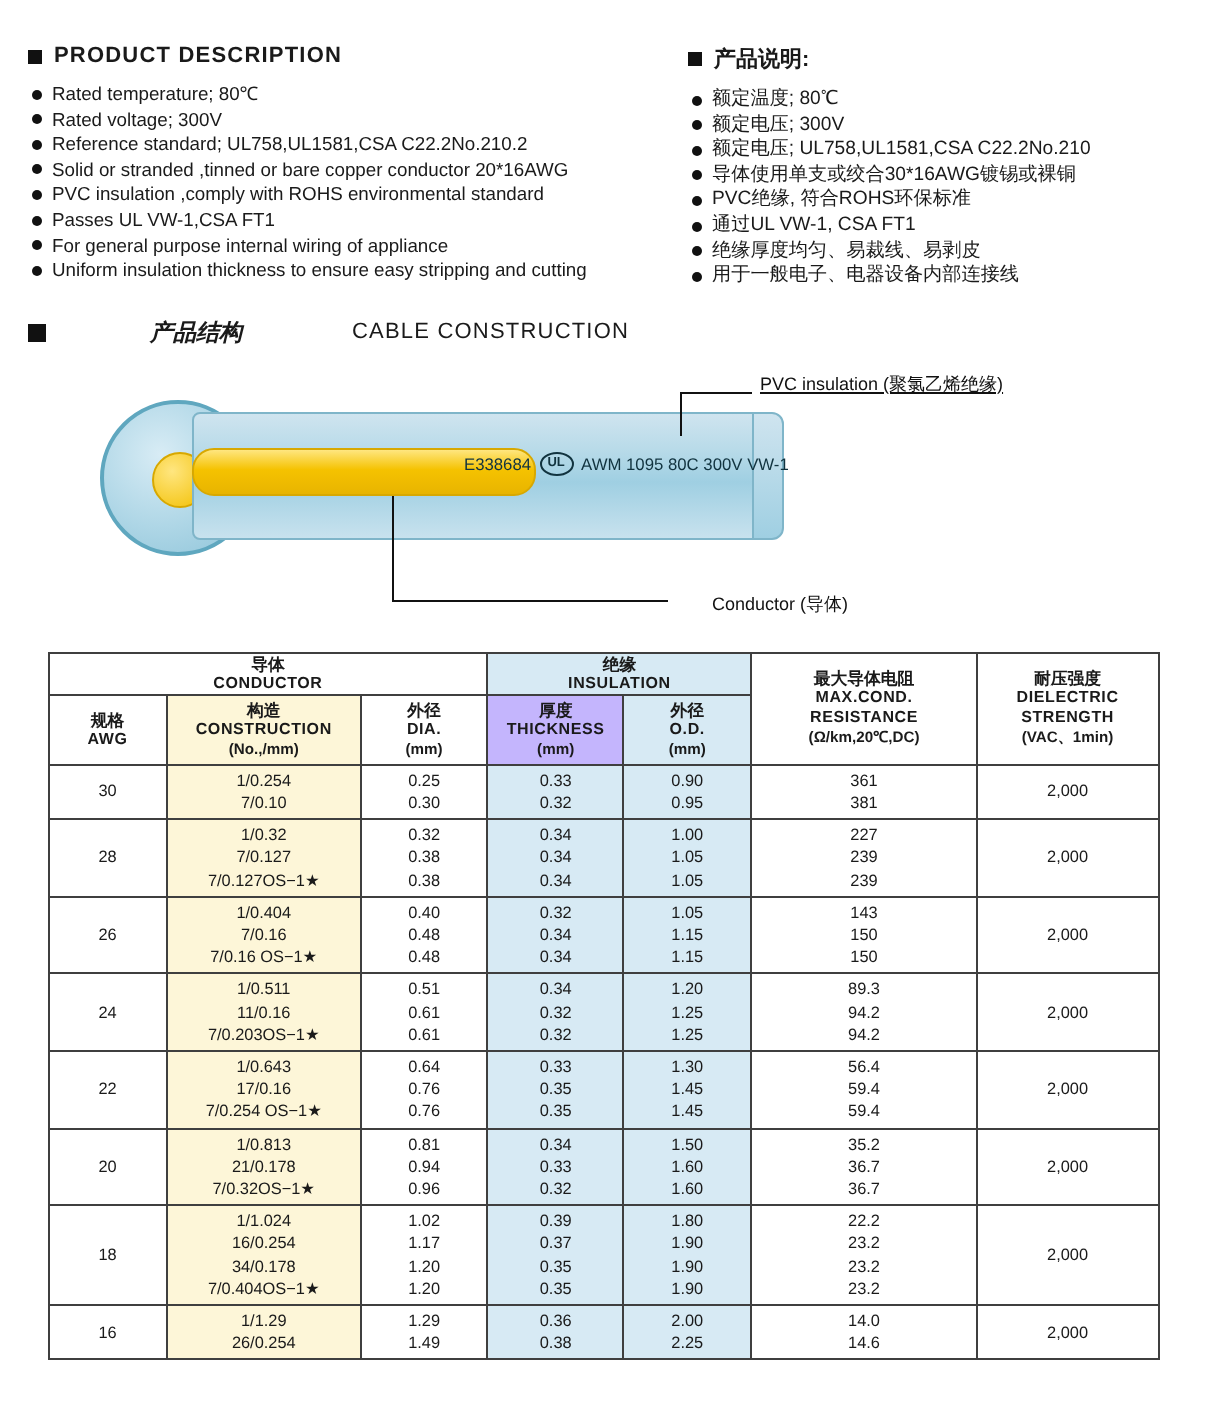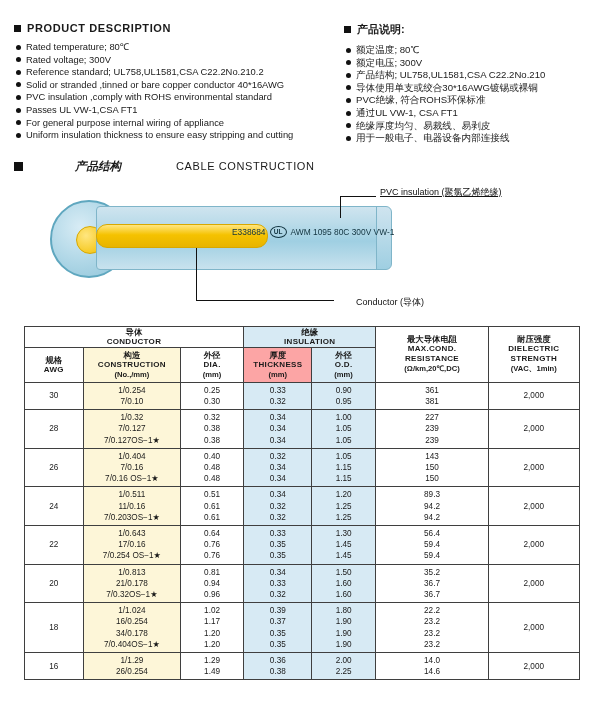--- a/index.html
+++ b/index.html
@@ -116,21 +116,21 @@
         <li>
             <span class="dot"></span>
             <span class="txt">Rated voltage; 300V</span>
           </li>
         <li>
             <span class="dot"></span>
             <span class="txt">Reference standard; UL758,UL1581,CSA C22.2No.210.2</span>
           </li>
         <li>
             <span class="dot"></span>
-            <span class="txt">Solid or stranded ,tinned or bare copper conductor 40*16AWG</span>
+            <span class="txt">Solid or stranded ,tinned or bare copper conductor 20*16AWG</span>
           </li>
         <li>
             <span class="dot"></span>
             <span class="txt">PVC insulation ,comply with ROHS environmental standard</span>
           </li>
         <li>
             <span class="dot"></span>
             <span class="txt">Passes UL VW-1,CSA FT1</span>
           </li>
         <li>
@@ -153,21 +153,21 @@
         <li>
             <span class="dot"></span>
             <span class="txt">额定温度; 80℃</span>
           </li>
         <li>
             <span class="dot"></span>
             <span class="txt">额定电压; 300V</span>
           </li>
         <li>
             <span class="dot"></span>
-            <span class="txt">产品结构; UL758,UL1581,CSA C22.2No.210</span>
+            <span class="txt">额定电压; UL758,UL1581,CSA C22.2No.210</span>
           </li>
         <li>
             <span class="dot"></span>
             <span class="txt">导体使用单支或绞合30*16AWG镀锡或裸铜</span>
           </li>
         <li>
             <span class="dot"></span>
             <span class="txt">PVC绝缘, 符合ROHS环保标准</span>
           </li>
         <li>
@@ -257,21 +257,21 @@
         <th style="background:#fdf6d8;">
           <div class="head-cn">构造</div>
           <div class="head-en">CONSTRUCTION</div>
           <div class="head-unit">(No.,/mm)</div>
         </th>
         <th>
           <div class="head-cn">外径</div>
           <div class="head-en">DIA.</div>
           <div class="head-unit">(mm)</div>
         </th>
-        <th style="background:#fca5a5;">
+        <th style="background:#c4b5fd;">
           <div class="head-cn">厚度</div>
           <div class="head-en">THICKNESS</div>
           <div class="head-unit">(mm)</div>
         </th>
         <th style="background:#d7eaf4;">
           <div class="head-cn">外径</div>
           <div class="head-en">O.D.</div>
           <div class="head-unit">(mm)</div>
         </th>
       </tr>

